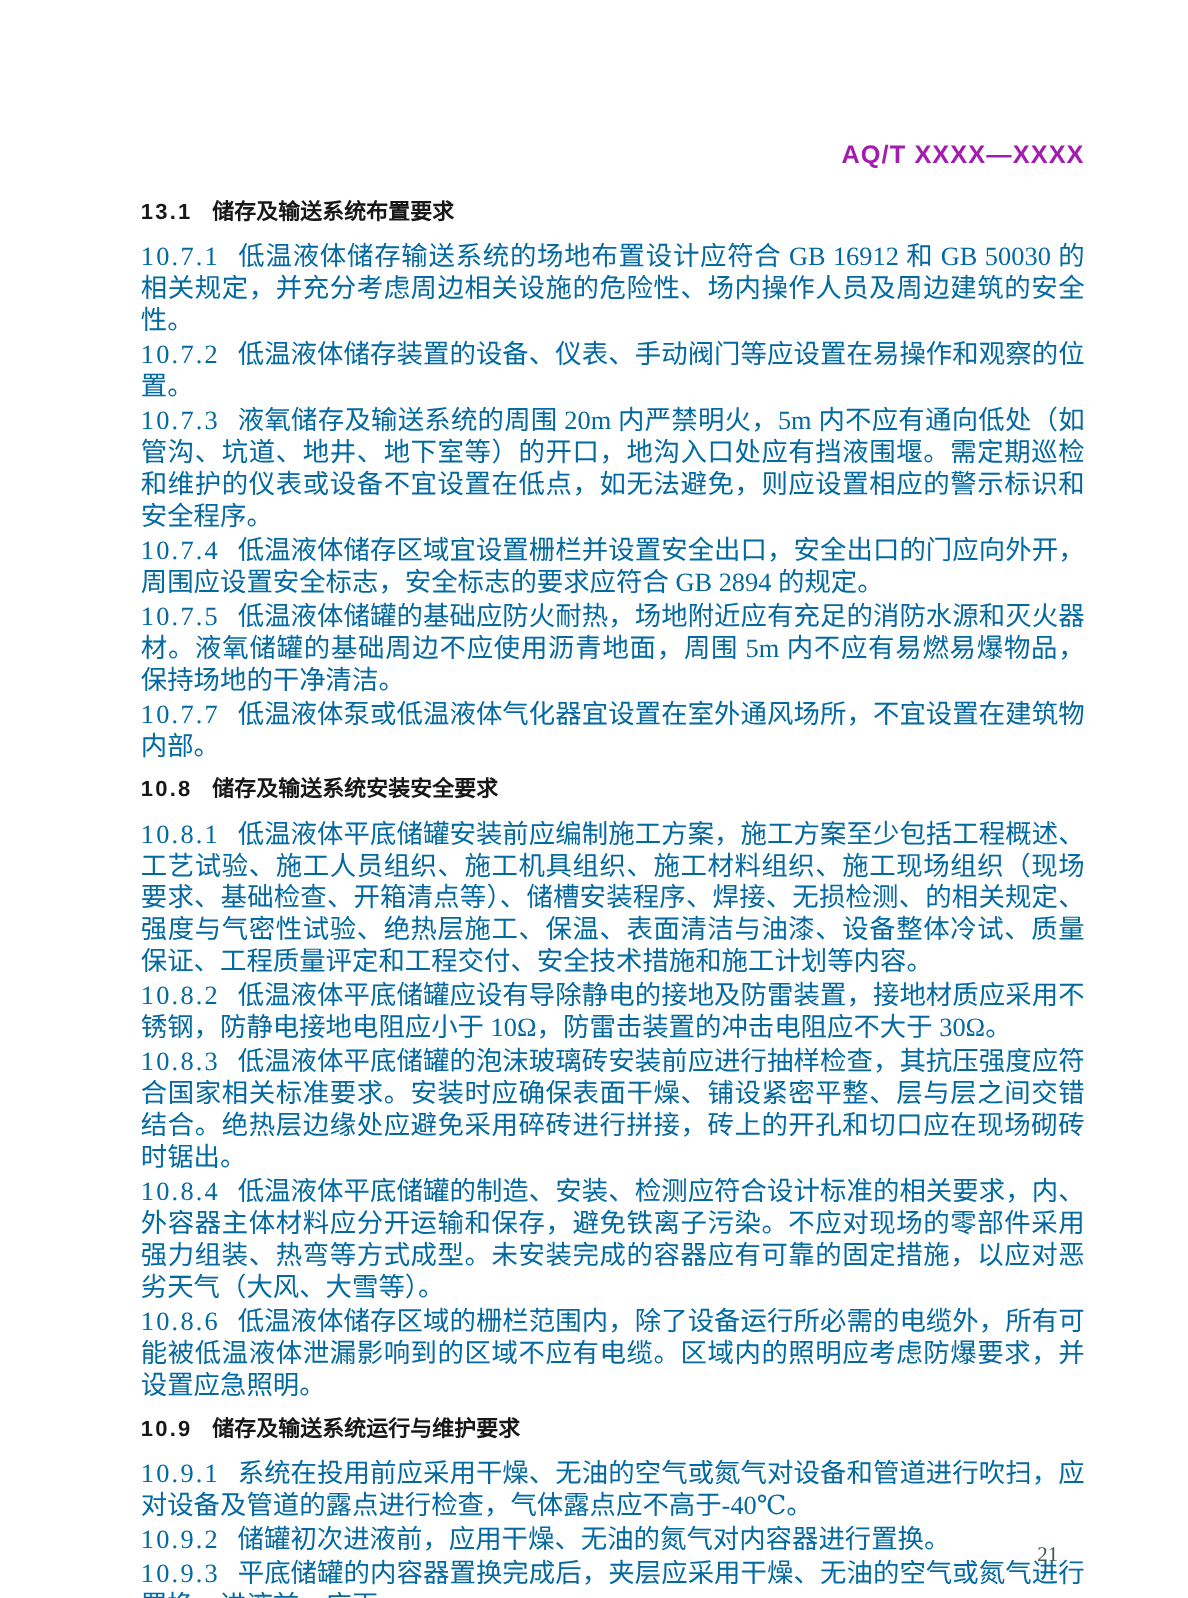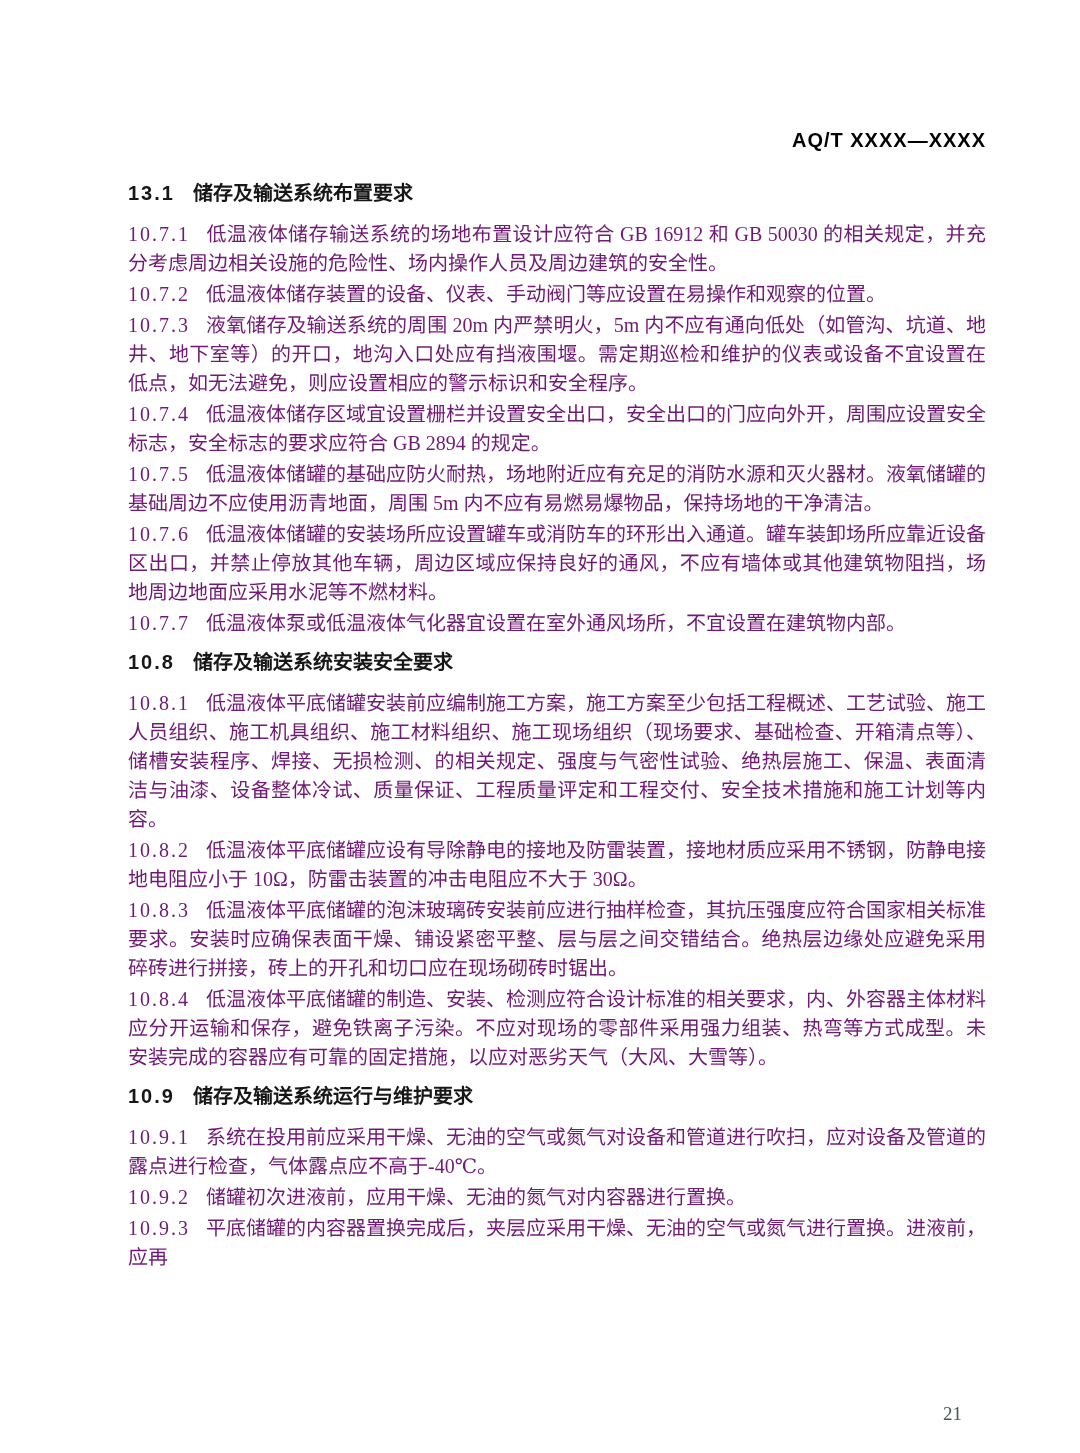--- a/index.html
+++ b/index.html
@@ -11,46 +11,46 @@
     overflow: hidden;
     box-sizing: border-box;
     padding: 129px 94px 0 128px;
     font-family: "Liberation Serif", "DejaVu Serif", serif;
     color: #1e1e1e;
   }
   .running-header {
     text-align: right;
     font-family: "Liberation Sans", "DejaVu Sans", sans-serif;
     font-weight: 700;
-    font-size: 20px;
+    font-size: 23px;
     line-height: 22px;
     letter-spacing: 1px;
-    color: #000000;
+    color: #a21caf;
     margin-bottom: 30px;
   }
   .section { margin: 0; }
   .section + .section { margin-top: 12px; }
   .section-heading {
     font-family: "Liberation Sans", "DejaVu Sans", sans-serif;
     font-weight: 700;
     font-size: 20px;
     line-height: 25px;
     color: #171717;
     margin: 0 0 14px 0;
   }
   .section-heading .h-num {
     letter-spacing: 2px;
     margin-right: 18px;
   }
   .clause {
-    font-size: 20px;
+    font-size: 24px;
     line-height: 29px;
     margin: 0 0 2px 0;
     text-align: justify;
-    color: #701a75;
+    color: #0369a1;
   }
   .clause .c-num {
     letter-spacing: 2px;
     margin-right: 16px;
     white-space: nowrap;
   }
   .page-number {
     position: absolute;
     bottom: 28px;
     right: 118px;
@@ -84,23 +84,20 @@
   </p>
 
   <p class="clause">
     <span class="c-num">10.7.4</span><span class="c-text">低温液体储存区域宜设置栅栏并设置安全出口，安全出口的门应向外开，周围应设置安全标志，安全标志的要求应符合 GB 2894 的规定。</span>
   </p>
 
   <p class="clause">
     <span class="c-num">10.7.5</span><span class="c-text">低温液体储罐的基础应防火耐热，场地附近应有充足的消防水源和灭火器材。液氧储罐的基础周边不应使用沥青地面，周围 5m 内不应有易燃易爆物品，保持场地的干净清洁。</span>
   </p>
 
-  <p class="clause">
-    <span class="c-num">10.7.6</span><span class="c-text">低温液体储罐的安装场所应设置罐车或消防车的环形出入通道。罐车装卸场所应靠近设备区出口，并禁止停放其他车辆，周边区域应保持良好的通风，不应有墙体或其他建筑物阻挡，场地周边地面应采用水泥等不燃材料。</span>
-  </p>
 
   <p class="clause">
     <span class="c-num">10.7.7</span><span class="c-text">低温液体泵或低温液体气化器宜设置在室外通风场所，不宜设置在建筑物内部。</span>
   </p>
 
 </div>
   </section>
 
   <section class="section">
     <h2 class="section-heading">
@@ -117,20 +114,23 @@
 
   <p class="clause">
     <span class="c-num">10.8.3</span><span class="c-text">低温液体平底储罐的泡沫玻璃砖安装前应进行抽样检查，其抗压强度应符合国家相关标准要求。安装时应确保表面干燥、铺设紧密平整、层与层之间交错结合。绝热层边缘处应避免采用碎砖进行拼接，砖上的开孔和切口应在现场砌砖时锯出。</span>
   </p>
 
   <p class="clause">
     <span class="c-num">10.8.4</span><span class="c-text">低温液体平底储罐的制造、安装、检测应符合设计标准的相关要求，内、外容器主体材料应分开运输和保存，避免铁离子污染。不应对现场的零部件采用强力组装、热弯等方式成型。未安装完成的容器应有可靠的固定措施，以应对恶劣天气（大风、大雪等）。</span>
   </p>
 
 
+  <p class="clause">
+    <span class="c-num">10.8.6</span><span class="c-text">低温液体储存区域的栅栏范围内，除了设备运行所必需的电缆外，所有可能被低温液体泄漏影响到的区域不应有电缆。区域内的照明应考虑防爆要求，并设置应急照明。</span>
+  </p>
 </div>
   </section>
 
   <section class="section">
     <h2 class="section-heading">
       <span class="h-num">10.9</span><span class="h-title">储存及输送系统运行与维护要求</span>
     </h2>
     <div class="items">
   <p class="clause">
     <span class="c-num">10.9.1</span><span class="c-text">系统在投用前应采用干燥、无油的空气或氮气对设备和管道进行吹扫，应对设备及管道的露点进行检查，气体露点应不高于-40℃。</span>

